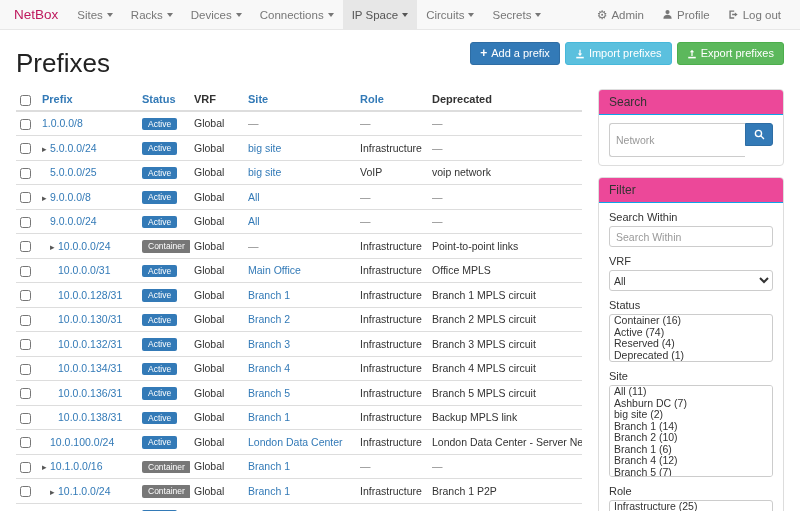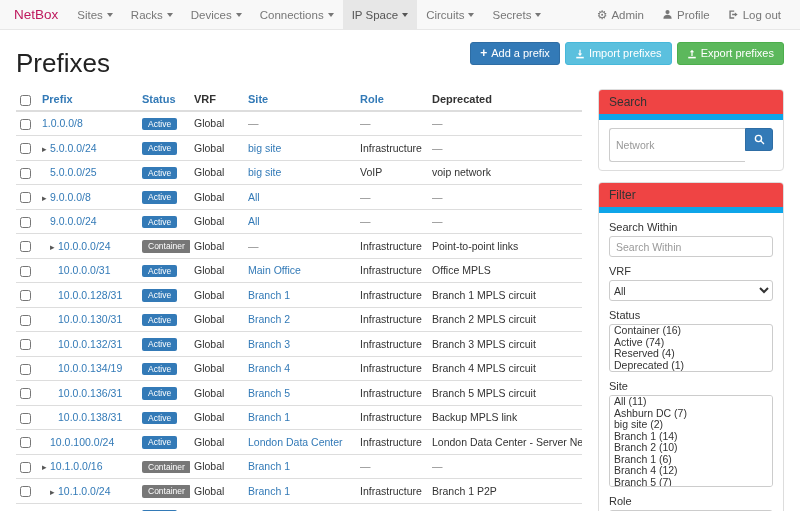--- a/index.html
+++ b/index.html
@@ -55,21 +55,21 @@
   a.link { color: #337ab7; text-decoration: none; cursor: pointer; }
   .badge { display: inline-block; font-size: 8.5px; font-weight: 400; color: #fff;
            padding: 2px 6px; border-radius: 2px; line-height: 1; }
   .dash { color: #888; }
   .arrow { display: inline-block; width: 8px; font-size: 9px; color: #555; }
   .indent { display: inline-block; height: 1px; }
   input[type="checkbox"] { width: 11px; height: 11px; margin: 0; vertical-align: middle; }
 
   
   .panel { border: 1px solid #ddd; border-radius: 4px; margin-bottom: 11px; background: #fff; }
-  .panel-header { background: #ef4444; border-bottom: 6px solid #0ea5e9;
+  .panel-header { background: #ec4899; border-bottom: 1px solid #0ea5e9;
                   border-radius: 3px 3px 0 0; padding: 5px 10px; font-size: 12px; color: #333; }
   .panel-body { padding: 8px 10px; }
   .input-group { display: flex; }
   .input-group input { flex: 1; min-width: 0; height: 20px; border: 1px solid #ccc;
                        border-right: none; border-radius: 3px 0 0 3px; padding: 16px 6px;
                        font-size: 10.5px; color: #333; font-family: inherit; }
   .search-btn { width: 28px; height: 23px; background: #337ab7; border: 1px solid #2e6da4;
                 border-radius: 0 3px 3px 0; display: flex; align-items: center;
                 justify-content: center; cursor: pointer; }
   .form-group { margin-bottom: 8px; }
@@ -273,21 +273,21 @@
               <td><input type="checkbox" style=""></td>
               <td><span class="indent" style="width: 16px;"></span><a class="link">10.0.0.132/31</a></td>
               <td><span class="badge" style="background: rgb(51, 122, 183);">Active</span></td>
               <td><span>Global</span></td>
               <td><a class="link">Branch 3</a></td>
               <td><span>Infrastructure</span></td>
               <td><span>Branch 3 MPLS circuit</span></td>
             </tr>
             <tr>
               <td><input type="checkbox" style=""></td>
-              <td><span class="indent" style="width: 16px;"></span><a class="link">10.0.0.134/19</a></td>
+              <td><span class="indent" style="width: 16px;"></span><a class="link">10.0.0.134/31</a></td>
               <td><span class="badge" style="background: rgb(51, 122, 183);">Active</span></td>
               <td><span>Global</span></td>
               <td><a class="link">Branch 4</a></td>
               <td><span>Infrastructure</span></td>
               <td><span>Branch 4 MPLS circuit</span></td>
             </tr>
             <tr>
               <td><input type="checkbox" style=""></td>
               <td><span class="indent" style="width: 16px;"></span><a class="link">10.0.0.136/31</a></td>
               <td><span class="badge" style="background: rgb(51, 122, 183);">Active</span></td>

